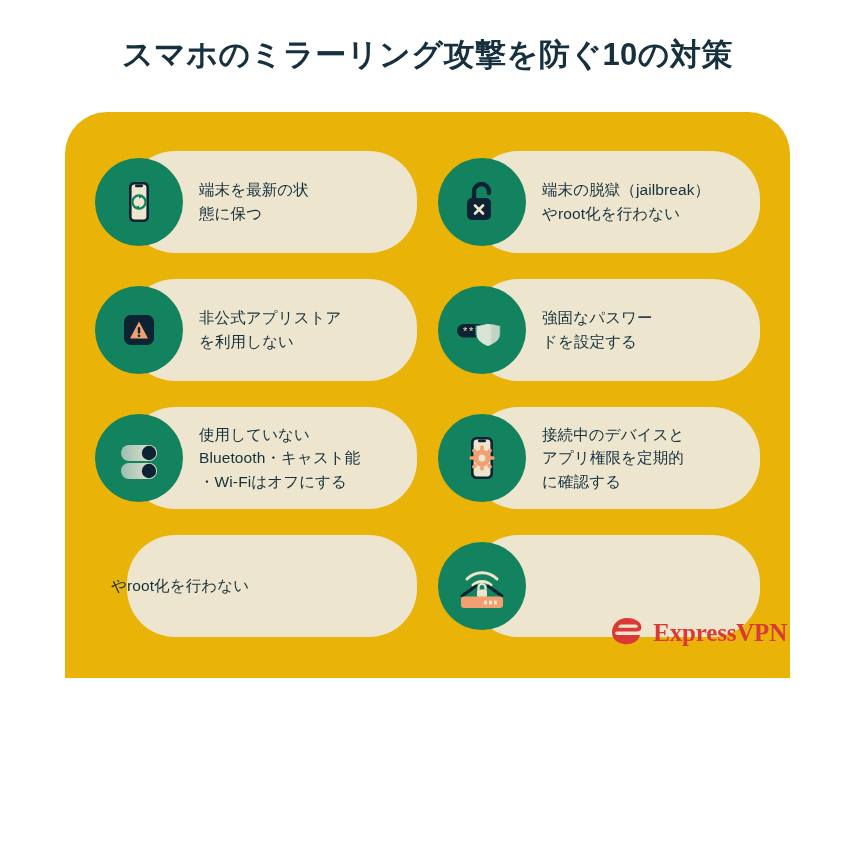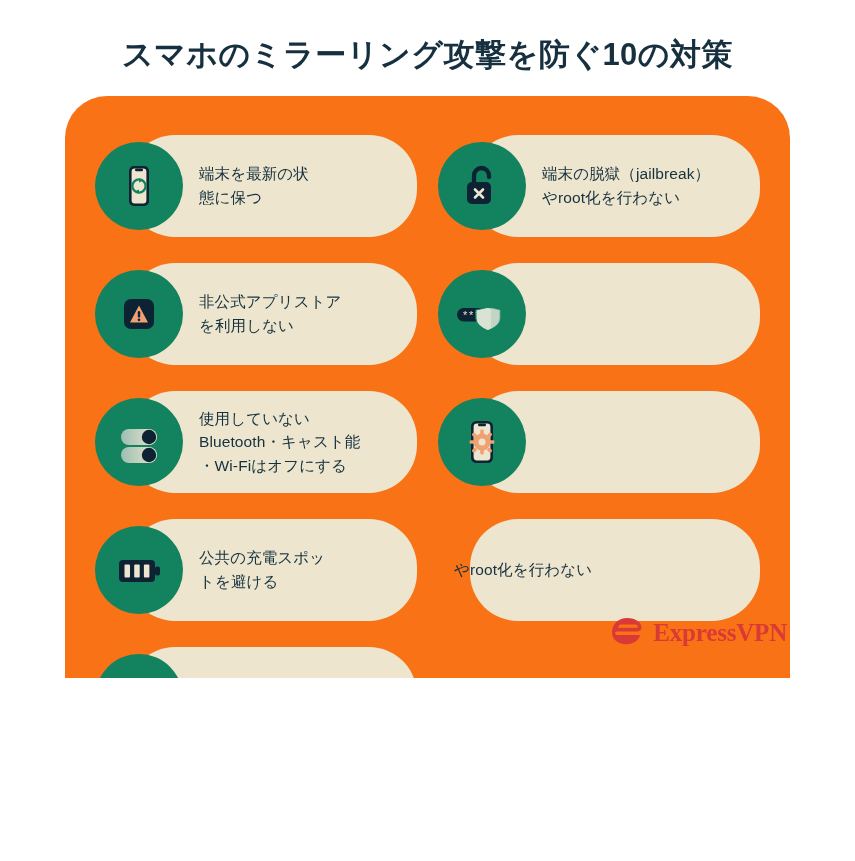--- a/index.html
+++ b/index.html
@@ -23,23 +23,23 @@
     font-size: 31px;
     font-weight: 700;
     letter-spacing: 0.5px;
     color: #16303F;
     white-space: nowrap;
   }
 
   
   .panel {
     position: absolute;
-    left: 65px; top: 96px;
+    left: 65px; top: 112px;
     width: 725px; height: 692px;
-    background: #f97316;
+    background: #eab308;
     border-radius: 42px;
   }
 
   .grid {
     position: absolute;
     left: 30px; top: 30px;
     width: 665px; height: 632px;
     display: grid;
     grid-template-columns: 1fr 1fr;
     grid-template-rows: repeat(5, 1fr);
@@ -164,20 +164,21 @@
             <svg width="56" height="52" viewBox="0 0 56 52">
               <rect x="3" y="20" width="34" height="13.5" rx="6.7" fill="#0D2233"></rect>
               <g fill="#EDE5CD">
                 <text x="9" y="31" font-family="'Liberation Sans',sans-serif" font-size="11" letter-spacing="1.6">****</text>
               </g>
               <path d="M33 19 L46 22 V31 c0 7-6.5 11-13 13.5 -6.5-2.5-13-6.5-13-13.5 V22 Z" transform="translate(-2,-1) scale(0.92) translate(6,3)" fill="#D9E3D3" stroke="#12825F" stroke-width="1.3"></path>
               <path d="M36.5 19.5 L46.5 22 V30.5 c0 6-5 9.5-10 11.5 V19.5 Z" transform="translate(-2,-1) scale(0.92) translate(6,3)" fill="#B9CFC2" opacity="0.75"></path>
             </svg>
           </span>
         </div>
+        <div class="label">強固なパスワー<br>ドを設定する</div>
       </div>
 
       <div class="item">
         <div class="pill"></div>
         <div class="badge">
           <span>
             <svg width="52" height="52" viewBox="0 0 52 52">
               <defs>
                 <linearGradient id="tgGrad" x1="0" y1="0" x2="1" y2="0">
                   <stop offset="0" stop-color="#9DBFB3"></stop>
@@ -212,37 +213,23 @@
                   <rect x="16.6" y="16.6" width="3.6" height="5" rx="1.4" transform="rotate(-45 18.4 19.1)"></rect>
                   <rect x="31.8" y="31.8" width="3.6" height="5" rx="1.4" transform="rotate(-45 33.6 34.3)"></rect>
                   <rect x="31.8" y="16.6" width="3.6" height="5" rx="1.4" transform="rotate(45 33.6 19.1)"></rect>
                   <rect x="16.6" y="31.8" width="3.6" height="5" rx="1.4" transform="rotate(45 18.4 34.3)"></rect>
                 </g>
               </g>
               <circle cx="26" cy="26" r="3.5" fill="#EDE5CD"></circle>
             </svg>
           </span>
         </div>
-      </div>
-
-      <div class="item">
-        <div class="pill"></div>
-        <div class="badge">
-          <span>
-            <svg width="52" height="52" viewBox="0 0 52 52">
-              <rect x="6" y="16" width="36" height="22" rx="4" fill="#0D2233"></rect>
-              <rect x="42" y="22.5" width="5" height="9" rx="2" fill="#0D2233"></rect>
-              <rect x="11.5" y="20.5" width="5.5" height="13" rx="1" fill="#EDE5CD"></rect>
-              <rect x="21.2" y="20.5" width="5.5" height="13" rx="1" fill="#EDE5CD"></rect>
-              <rect x="30.9" y="20.5" width="5.5" height="13" rx="1" fill="#EDE5CD"></rect>
-            </svg>
-          </span>
-        </div>
-        <div class="label">公共の充電スポッ<br>トを避ける</div>
-      </div>
+        <div class="label">接続中のデバイスと<br>アプリ権限を定期的<br>に確認する</div>
+      </div>
+
 
 
       <div class="item">
         <div class="pill"></div>
         <div class="label">やroot化を行わない</div>
       </div>
 
       <div class="item">
         <div class="pill"></div>
         <div class="badge">

